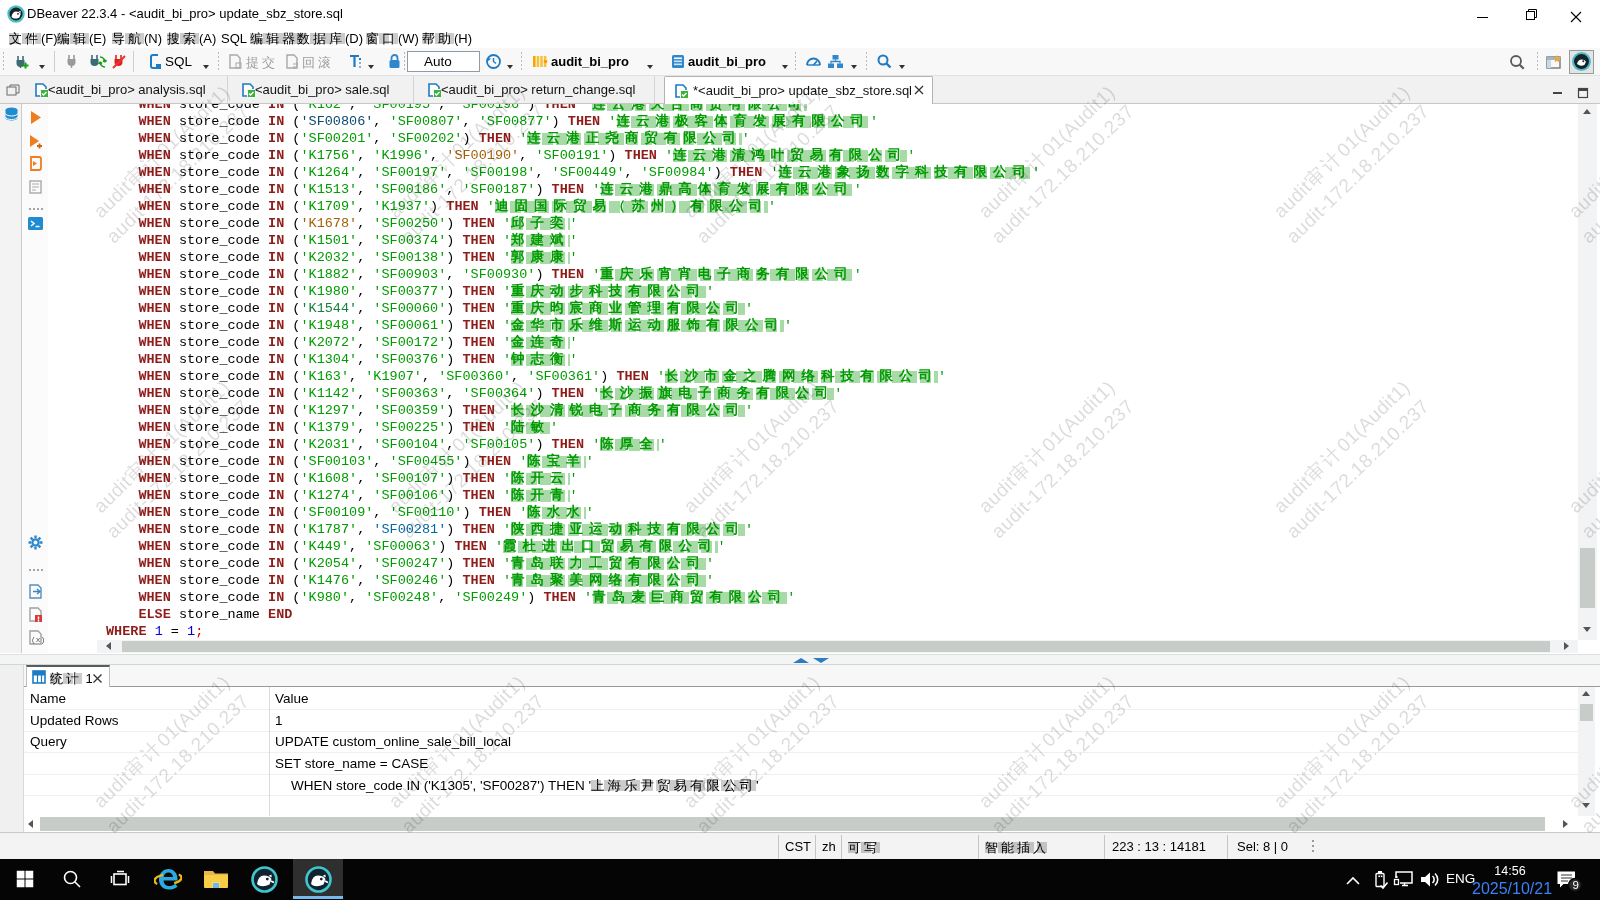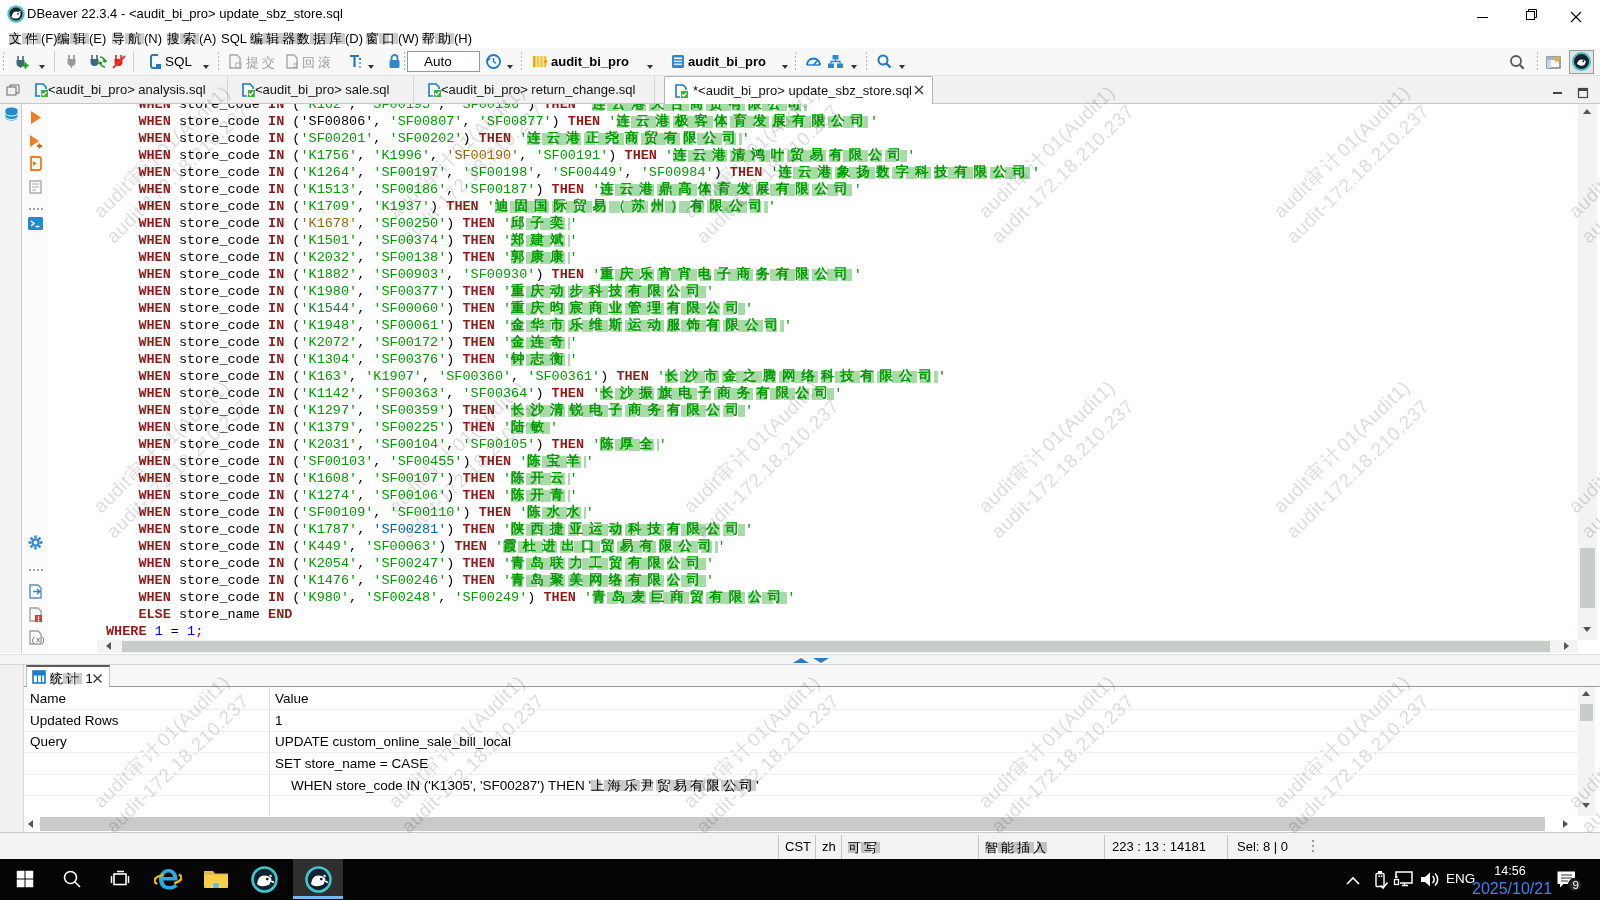--- a/index.html
+++ b/index.html
@@ -311,21 +311,21 @@
           <rect x="8" y="9" width="7" height="7" fill="#d63a3a"></rect>
           <path d="M11.5 10.5 v3" stroke="#fff" stroke-width="1.4"></path>
           <circle cx="11.5" cy="14.8" r=".9" fill="#fff"></circle>
         </svg></div>
       <div class="abs" style="left:27px;top:525px"><svg width="17" height="17" viewBox="0 0 17 17" style="">
           <path d="M3 2 h8 l3 3 v10 h-11 z" fill="none" stroke="#a0a0a0" stroke-width="1.4"></path>
           <text x="4" y="13" font-size="8" fill="#555" font-family="Liberation Mono">(x)</text>
         </svg></div>
     </div>
 <pre class="abs" id="codearea">    <b style="color:#8e1d1a">WHEN</b> store_code <b style="color:#8e1d1a">IN</b> (<i style="color:#009b00">'K162'</i>, <i style="color:#009b00">'SF00195'</i>, <i style="color:#009b00">'SF00196'</i>) <b style="color:#8e1d1a">THEN</b> <i style="color:#009b00">'<u class="ck">连云港天合商贸有限公司</u>'</i>
-    <b style="color:#8e1d1a">WHEN</b> store_code <b style="color:#8e1d1a">IN</b> (<i style="color:#000000">'SF00806'</i>, <i style="color:#009b00">'SF00807'</i>, <i style="color:#009b00">'SF00877'</i>) <b style="color:#8e1d1a">THEN</b> <i style="color:#009b00">'<u class="ck">连云港极客体育发展有限公司</u>'</i>
+    <b style="color:#8e1d1a">WHEN</b> store_code <b style="color:#8e1d1a">IN</b> (<i style="color:#0c4a6e">'SF00806'</i>, <i style="color:#009b00">'SF00807'</i>, <i style="color:#009b00">'SF00877'</i>) <b style="color:#8e1d1a">THEN</b> <i style="color:#009b00">'<u class="ck">连云港极客体育发展有限公司</u>'</i>
     <b style="color:#8e1d1a">WHEN</b> store_code <b style="color:#8e1d1a">IN</b> (<i style="color:#009b00">'SF00201'</i>, <i style="color:#009b00">'SF00202'</i>) <b style="color:#8e1d1a">THEN</b> <i style="color:#009b00">'<u class="ck">连云港正尧商贸有限公司</u>'</i>
     <b style="color:#8e1d1a">WHEN</b> store_code <b style="color:#8e1d1a">IN</b> (<i style="color:#009b00">'K1756'</i>, <i style="color:#009b00">'K1996'</i>, <i style="color:#a16207">'SF00190'</i>, <i style="color:#009b00">'SF00191'</i>) <b style="color:#8e1d1a">THEN</b> <i style="color:#009b00">'<u class="ck">连云港清鸿叶贸易有限公司</u>'</i>
     <b style="color:#8e1d1a">WHEN</b> store_code <b style="color:#8e1d1a">IN</b> (<i style="color:#009b00">'K1264'</i>, <i style="color:#009b00">'SF00197'</i>, <i style="color:#009b00">'SF00198'</i>, <i style="color:#009b00">'SF00449'</i>, <i style="color:#009b00">'SF00984'</i>) <b style="color:#8e1d1a">THEN</b> <i style="color:#009b00">'<u class="ck">连云港象扬数字科技有限公司</u>'</i>
     <b style="color:#8e1d1a">WHEN</b> store_code <b style="color:#8e1d1a">IN</b> (<i style="color:#009b00">'K1513'</i>, <i style="color:#009b00">'SF00186'</i>, <i style="color:#009b00">'SF00187'</i>) <b style="color:#8e1d1a">THEN</b> <i style="color:#009b00">'<u class="ck">连云港鼎高体育发展有限公司</u>'</i>
     <b style="color:#8e1d1a">WHEN</b> store_code <b style="color:#8e1d1a">IN</b> (<i style="color:#009b00">'K1709'</i>, <i style="color:#009b00">'K1937'</i>) <b style="color:#8e1d1a">THEN</b> <i style="color:#009b00">'<u class="ck">迪固国际贸易（苏州）有限公司</u>'</i>
     <b style="color:#8e1d1a">WHEN</b> store_code <b style="color:#8e1d1a">IN</b> (<i style="color:#a16207">'K1678'</i>, <i style="color:#009b00">'SF00250'</i>) <b style="color:#8e1d1a">THEN</b> <i style="color:#009b00">'<u class="ck">邱子奕</u>'</i>
     <b style="color:#8e1d1a">WHEN</b> store_code <b style="color:#8e1d1a">IN</b> (<i style="color:#009b00">'K1501'</i>, <i style="color:#009b00">'SF00374'</i>) <b style="color:#8e1d1a">THEN</b> <i style="color:#009b00">'<u class="ck">郑建斌</u>'</i>
     <b style="color:#8e1d1a">WHEN</b> store_code <b style="color:#8e1d1a">IN</b> (<i style="color:#009b00">'K2032'</i>, <i style="color:#009b00">'SF00138'</i>) <b style="color:#8e1d1a">THEN</b> <i style="color:#009b00">'<u class="ck">郭康康</u>'</i>
     <b style="color:#8e1d1a">WHEN</b> store_code <b style="color:#8e1d1a">IN</b> (<i style="color:#009b00">'K1882'</i>, <i style="color:#009b00">'SF00903'</i>, <i style="color:#009b00">'SF00930'</i>) <b style="color:#8e1d1a">THEN</b> <i style="color:#009b00">'<u class="ck">重庆乐宵宵电子商务有限公司</u>'</i>
     <b style="color:#8e1d1a">WHEN</b> store_code <b style="color:#8e1d1a">IN</b> (<i style="color:#009b00">'K1980'</i>, <i style="color:#009b00">'SF00377'</i>) <b style="color:#8e1d1a">THEN</b> <i style="color:#009b00">'<u class="ck">重庆动步科技有限公司</u>'</i>

